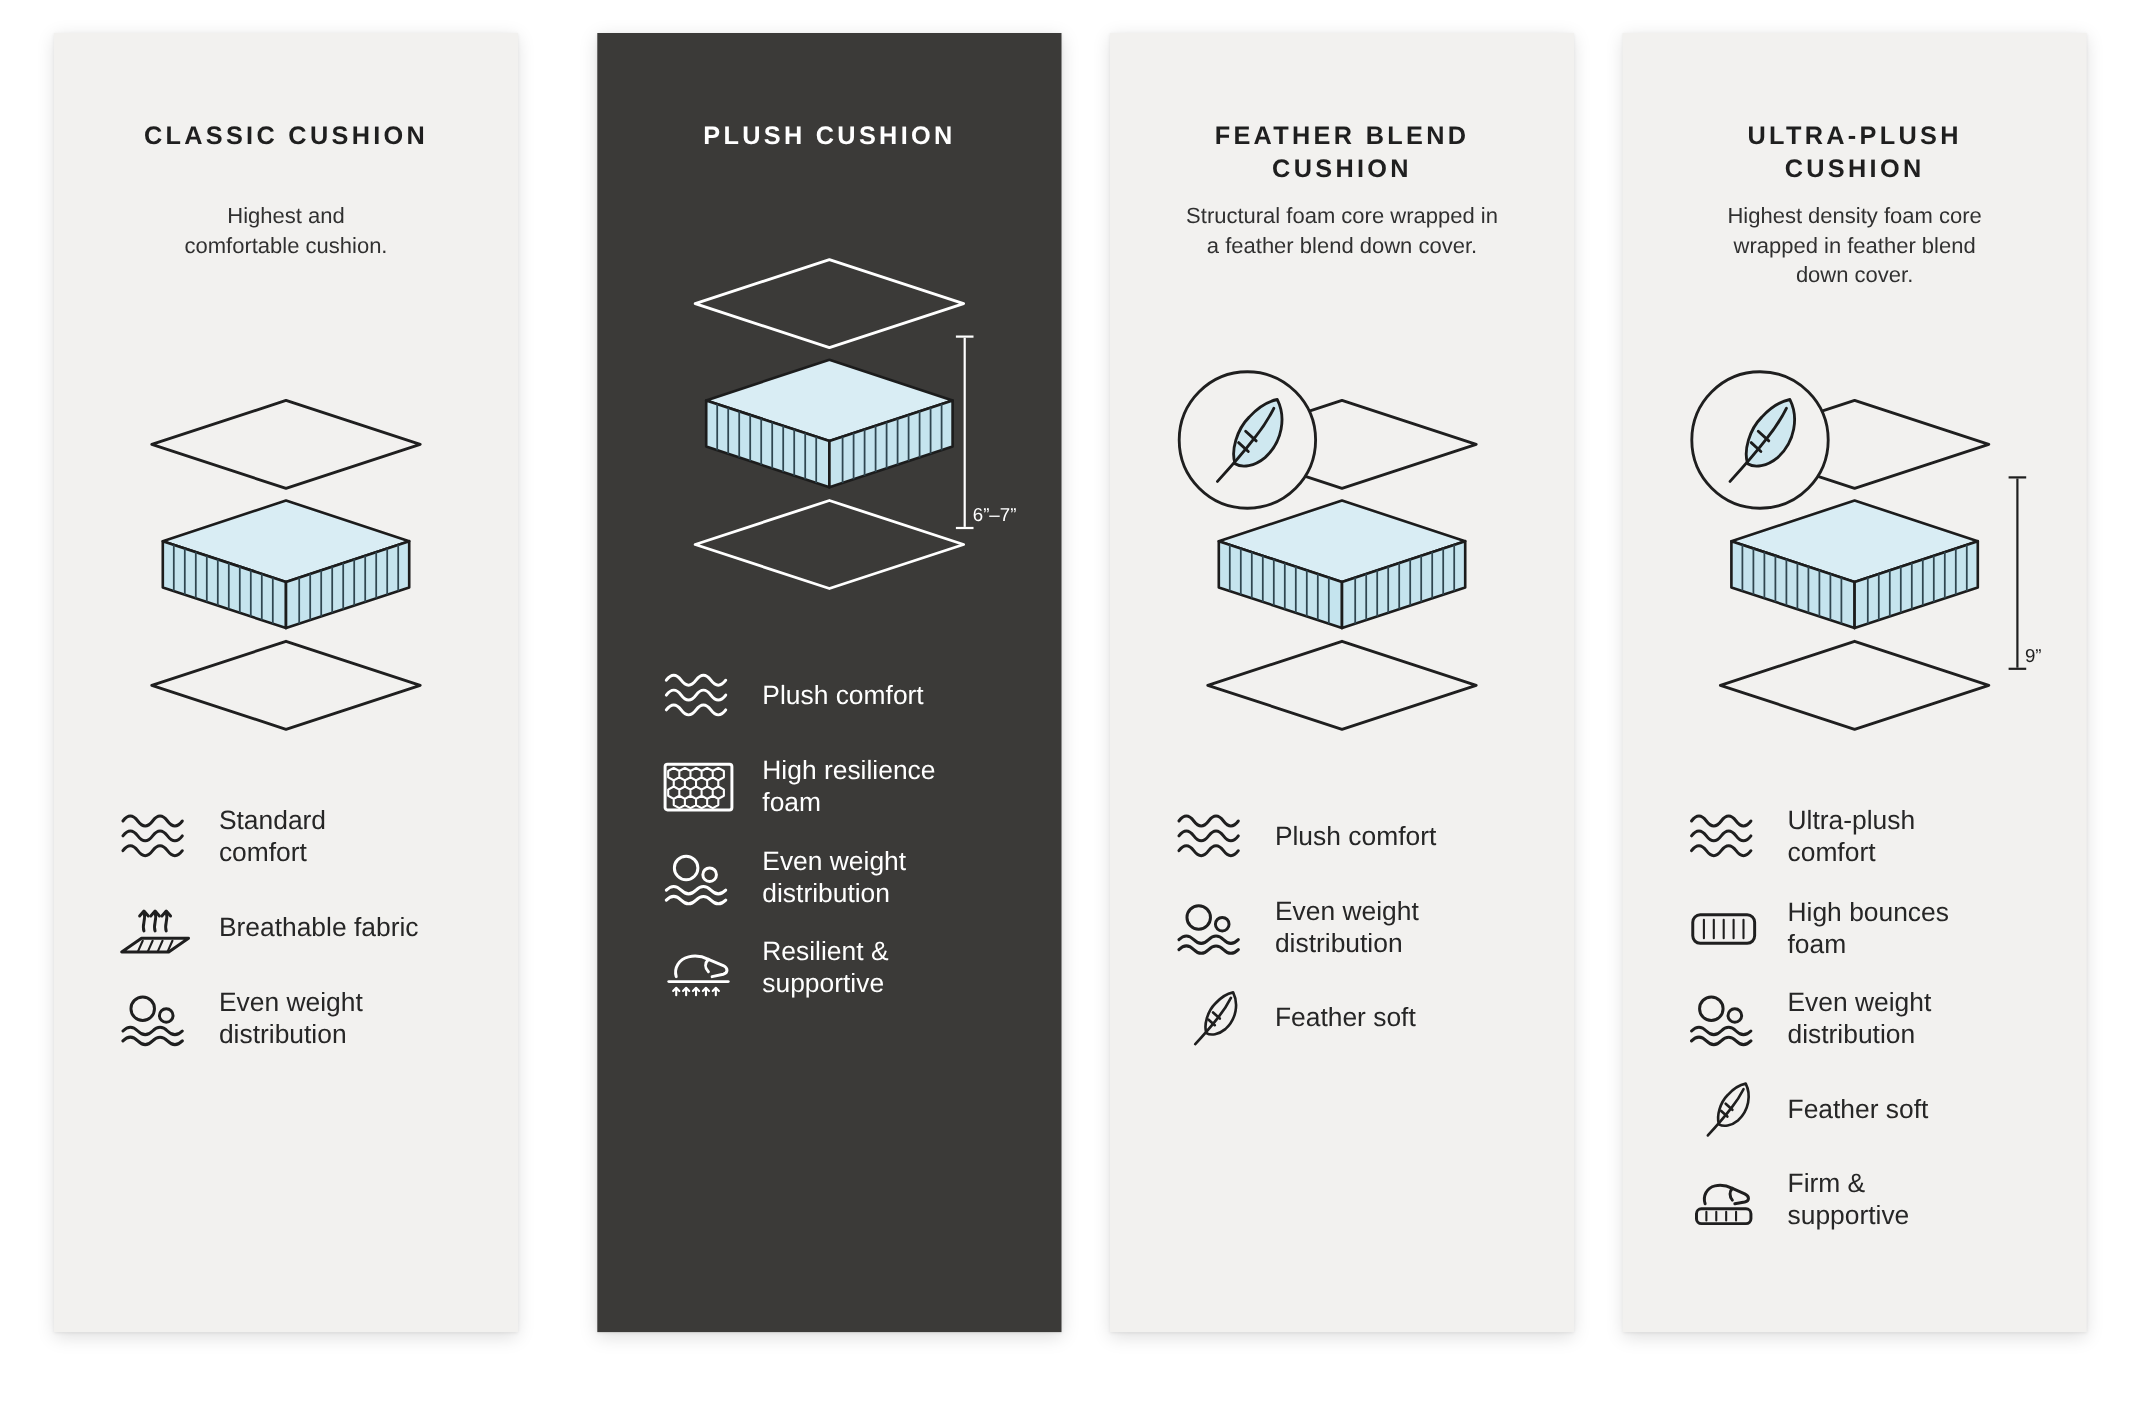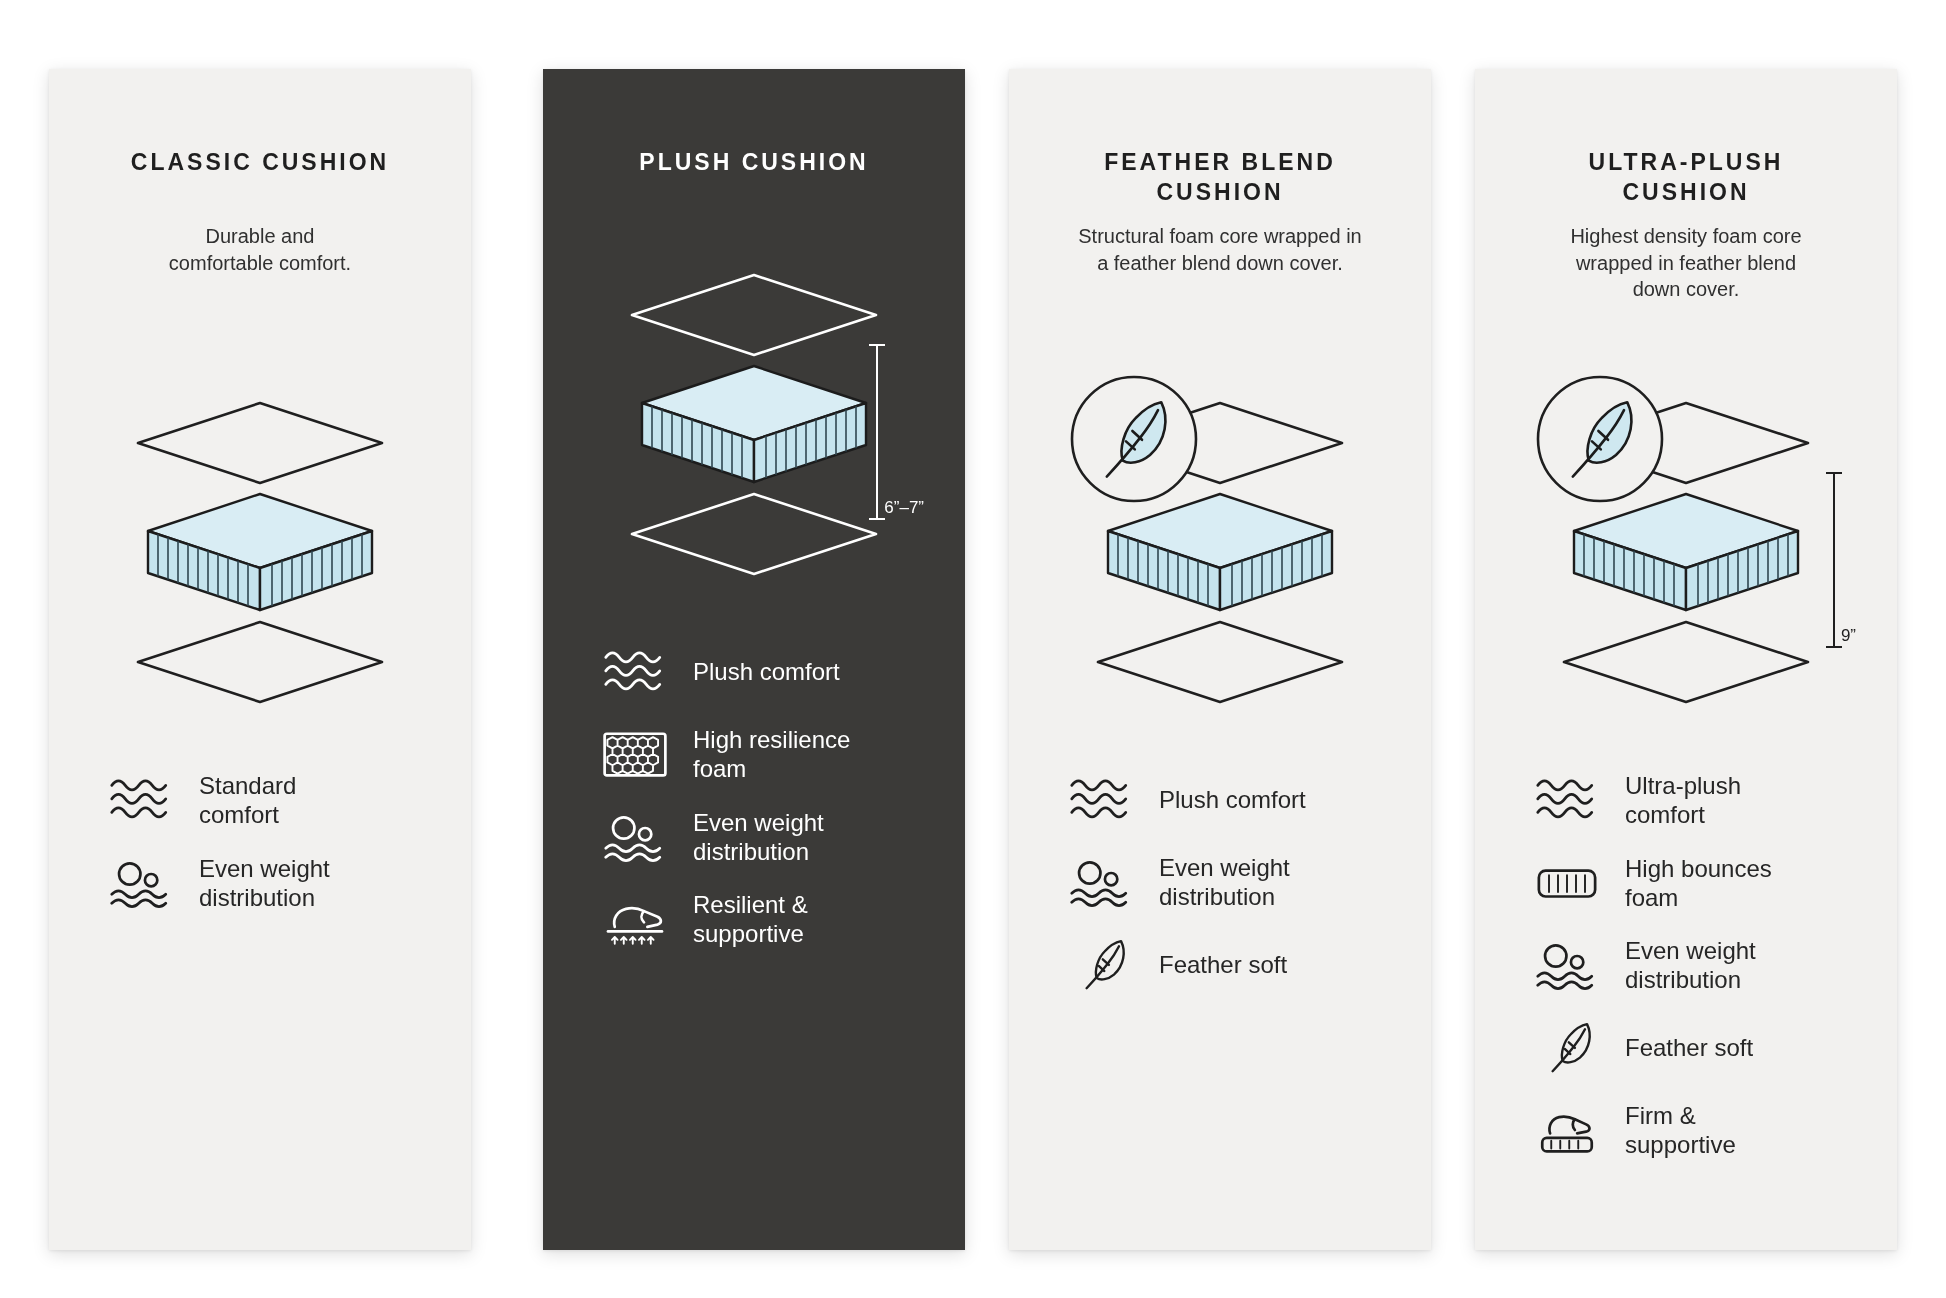--- a/index.html
+++ b/index.html
@@ -5,21 +5,21 @@
   html,body { margin:0; padding:0; }
   body {
     width:1946px; height:1298px;
     background:#ffffff;
     font-family:"Liberation Sans", sans-serif;
     color:#262626;
     overflow:hidden;
   }
   .board {
     display:flex; justify-content:center; align-items:flex-start;
-    gap:44px; padding-top:69px;
+    gap:44px; padding-top:30px;
   }
   .panel {
     width:422px; height:1181px; box-sizing:border-box;
     padding:78px 56px 0 56px;
     position:relative;
     box-shadow:0 4px 16px rgba(0,0,0,0.13), 0 1px 3px rgba(0,0,0,0.08);
   }
   .panel.light { --panel-bg:#f2f1ef; --ink:#1f1f1f; background:var(--panel-bg); color:#262626; }
   .panel.dark  { --panel-bg:#3b3a38; --ink:#ffffff; background:var(--panel-bg); color:#ffffff;margin-left:28px; }
 
@@ -79,21 +79,21 @@
   .ficon .thin { stroke-width:1.7; }
   .flabel { font-size:24px; line-height:1.22; max-width:182px; }
 </style>
 </head>
 <body>
 
 <div class="board">
 
   <section class="panel light p0">
     <h2 class="title">CLASSIC CUSHION</h2>
-    <p class="desc">Durable and comfortable comfort.</p>
+    <p class="desc">Highest and comfortable cushion.</p>
     <div class="diagram">
       <svg class="stack" viewBox="-15 -64 330 390" width="330" height="390">
         <polygon class="sheet" points="150,12 272,52 150,92 28,52"></polygon>
         <polygon class="foam-top" points="150,103 262,140 150,177 38,140"></polygon>
         <polygon class="foam-side" points="38,140 150,177 150,219 38,182"></polygon>
         <polygon class="foam-side" points="150,177 262,140 262,182 150,219"></polygon>
         <path class="hatch" d="M48,143.3v42M58,146.6v42M68,149.9v42M78,153.2v42M88,156.5v42M98,159.8v42M108,163.1v42M118,166.4v42M128,169.7v42M138,173v42"></path>
         <path class="hatch" d="M162,173v42M172,169.7v42M182,166.4v42M192,163.1v42M202,159.8v42M212,156.5v42M222,153.2v42M232,149.9v42M242,146.6v42M252,143.3v42"></path>
         <polygon class="sheet" points="150,231 272,271 150,311 28,271"></polygon>
       </svg>
@@ -101,20 +101,35 @@
     <div class="features">
       <div class="feature">
         <span class="ficon">
           <svg viewBox="0 0 64 48" width="72" height="54">
             <path d="M6,11 Q12,3 18,11 T30,11 T42,11 T54,11"></path>
             <path d="M6,23 Q12,15 18,23 T30,23 T42,23 T54,23"></path>
             <path d="M6,35 Q12,27 18,35 T30,35 T42,35 T54,35"></path>
           </svg>
         </span>
         <span class="flabel">Standard comfort</span>
+      </div>
+      <div class="feature">
+        <span class="ficon">
+          <svg viewBox="0 0 64 48" width="72" height="54">
+            <polygon points="5,43 21,32 59,32 43,43"></polygon>
+            <path class="thin" d="M18,43l4,-9M26,43l4,-9M34,43l4,-9M42,43l4,-9"></path>
+            <path d="M23,26 C21,21 25,17 23,11"></path>
+              <path d="M19.5,14 L23,10 L26.5,14"></path>
+            <path d="M32,26 C30,21 34,17 32,11"></path>
+              <path d="M28.5,14 L32,10 L35.5,14"></path>
+            <path d="M41,26 C39,21 43,17 41,11"></path>
+              <path d="M37.5,14 L41,10 L44.5,14"></path>
+          </svg>
+        </span>
+        <span class="flabel">Breathable fabric</span>
       </div>
       <div class="feature">
         <span class="ficon">
           <svg viewBox="0 0 64 48" width="72" height="54">
             <circle cx="22" cy="16" r="9.5"></circle>
             <circle cx="41" cy="21.5" r="5.5"></circle>
             <path d="M6,34 Q12,28 18,34 T30,34 T42,34 T54,34"></path>
             <path d="M6,42 Q12,36 18,42 T30,42 T42,42 T54,42"></path>
           </svg>
         </span>

